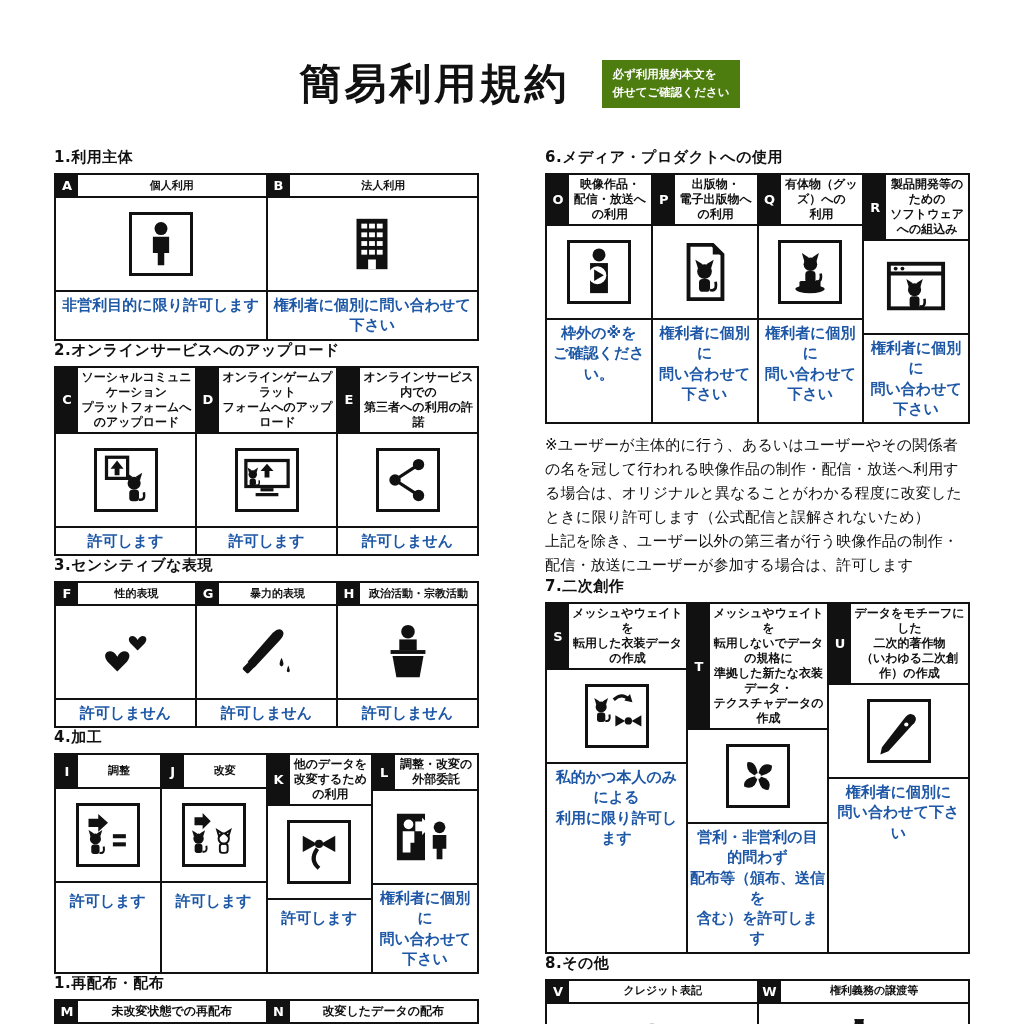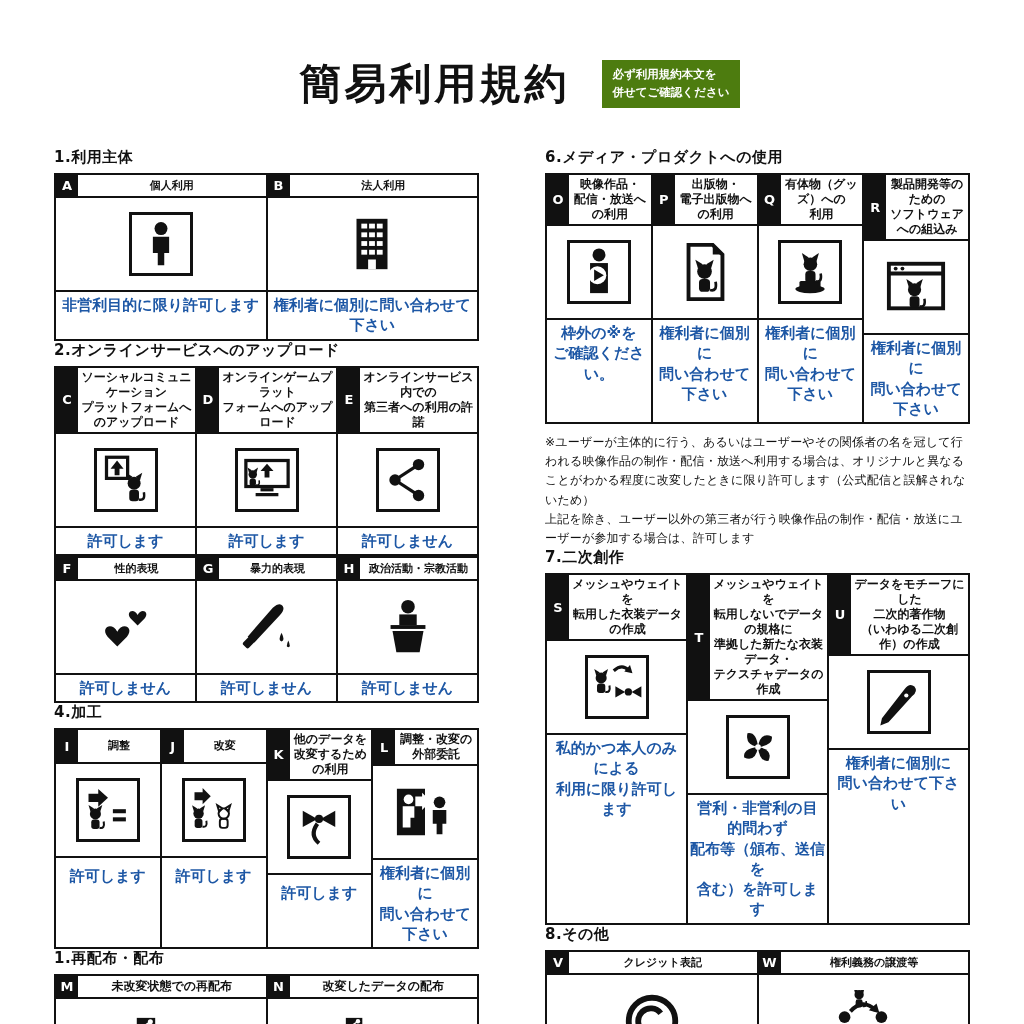--- a/index.html
+++ b/index.html
@@ -22,21 +22,21 @@
   .card:first-child{margin-left:0;}
   .card-header{display:flex;align-items:stretch;border-bottom:2px solid var(--ink);}
   .letter{background:var(--ink);color:#fff;font-weight:bold;font-size:13px;width:22px;flex:none;display:flex;align-items:center;justify-content:center;}
   .card-title{flex:1;display:flex;align-items:center;justify-content:center;text-align:center;font-weight:bold;font-size:11px;line-height:1.2;white-space:pre-line;padding:2px 3px;border-radius:7px;}
   .card-title.small{font-size:12px;line-height:1.25;}
   .card-body{height:92px;display:flex;align-items:center;justify-content:center;}
   .icon{display:flex;align-items:center;justify-content:center;}
   .icon.framed{border:3px solid var(--ink);padding:3px;}
   .icon svg{display:block;}
   .card-caption{border-top:2px solid var(--ink);color:var(--blue);font-weight:bold;font-size:15px;line-height:1.35;text-align:center;white-space:pre-line;display:flex;align-items:center;justify-content:center;padding:3px 2px;}
-  .footnote{font-size:12px;line-height:1.6;margin-top:9px;white-space:pre-line;letter-spacing:0.2px;}
+  .footnote{font-size:15px;line-height:1.6;margin-top:9px;white-space:pre-line;letter-spacing:0.2px;}
 </style>
 </head>
 <body>
 
 <div class="page">
   <div class="header">
     <h1 class="page-title">簡易利用規約</h1>
     <div class="notice-badge">
       <div>必ず利用規約本文を</div>
       <div>併せてご確認ください</div>
@@ -161,20 +161,21 @@
                     <circle cx="45" cy="13" r="7"></circle>
                     <circle cx="45" cy="51" r="7"></circle>
                   </svg>
                 </span>
               </div>
               <div class="card-caption" style="min-height: 24px;">許可しません</div>
             </div>
           </div>
         </section>
         <section>
+          <h2>3.センシティブな表現</h2>
           <div class="cards">
             <div class="card">
               <div class="card-header" style="min-height: 23px;">
                 <span class="letter">F</span>
                 <span class="card-title">性的表現</span>
               </div>
               <div class="card-body">
                 <span class="icon">
                   <svg viewBox="0 0 64 64" width="62" height="62" fill="#111">
                     <path transform="translate(23,32)" d="M0 5 C -5 -6 -18 0 -10 10 L 0 20 L 10 10 C 18 0 5 -6 0 5 Z"></path>

